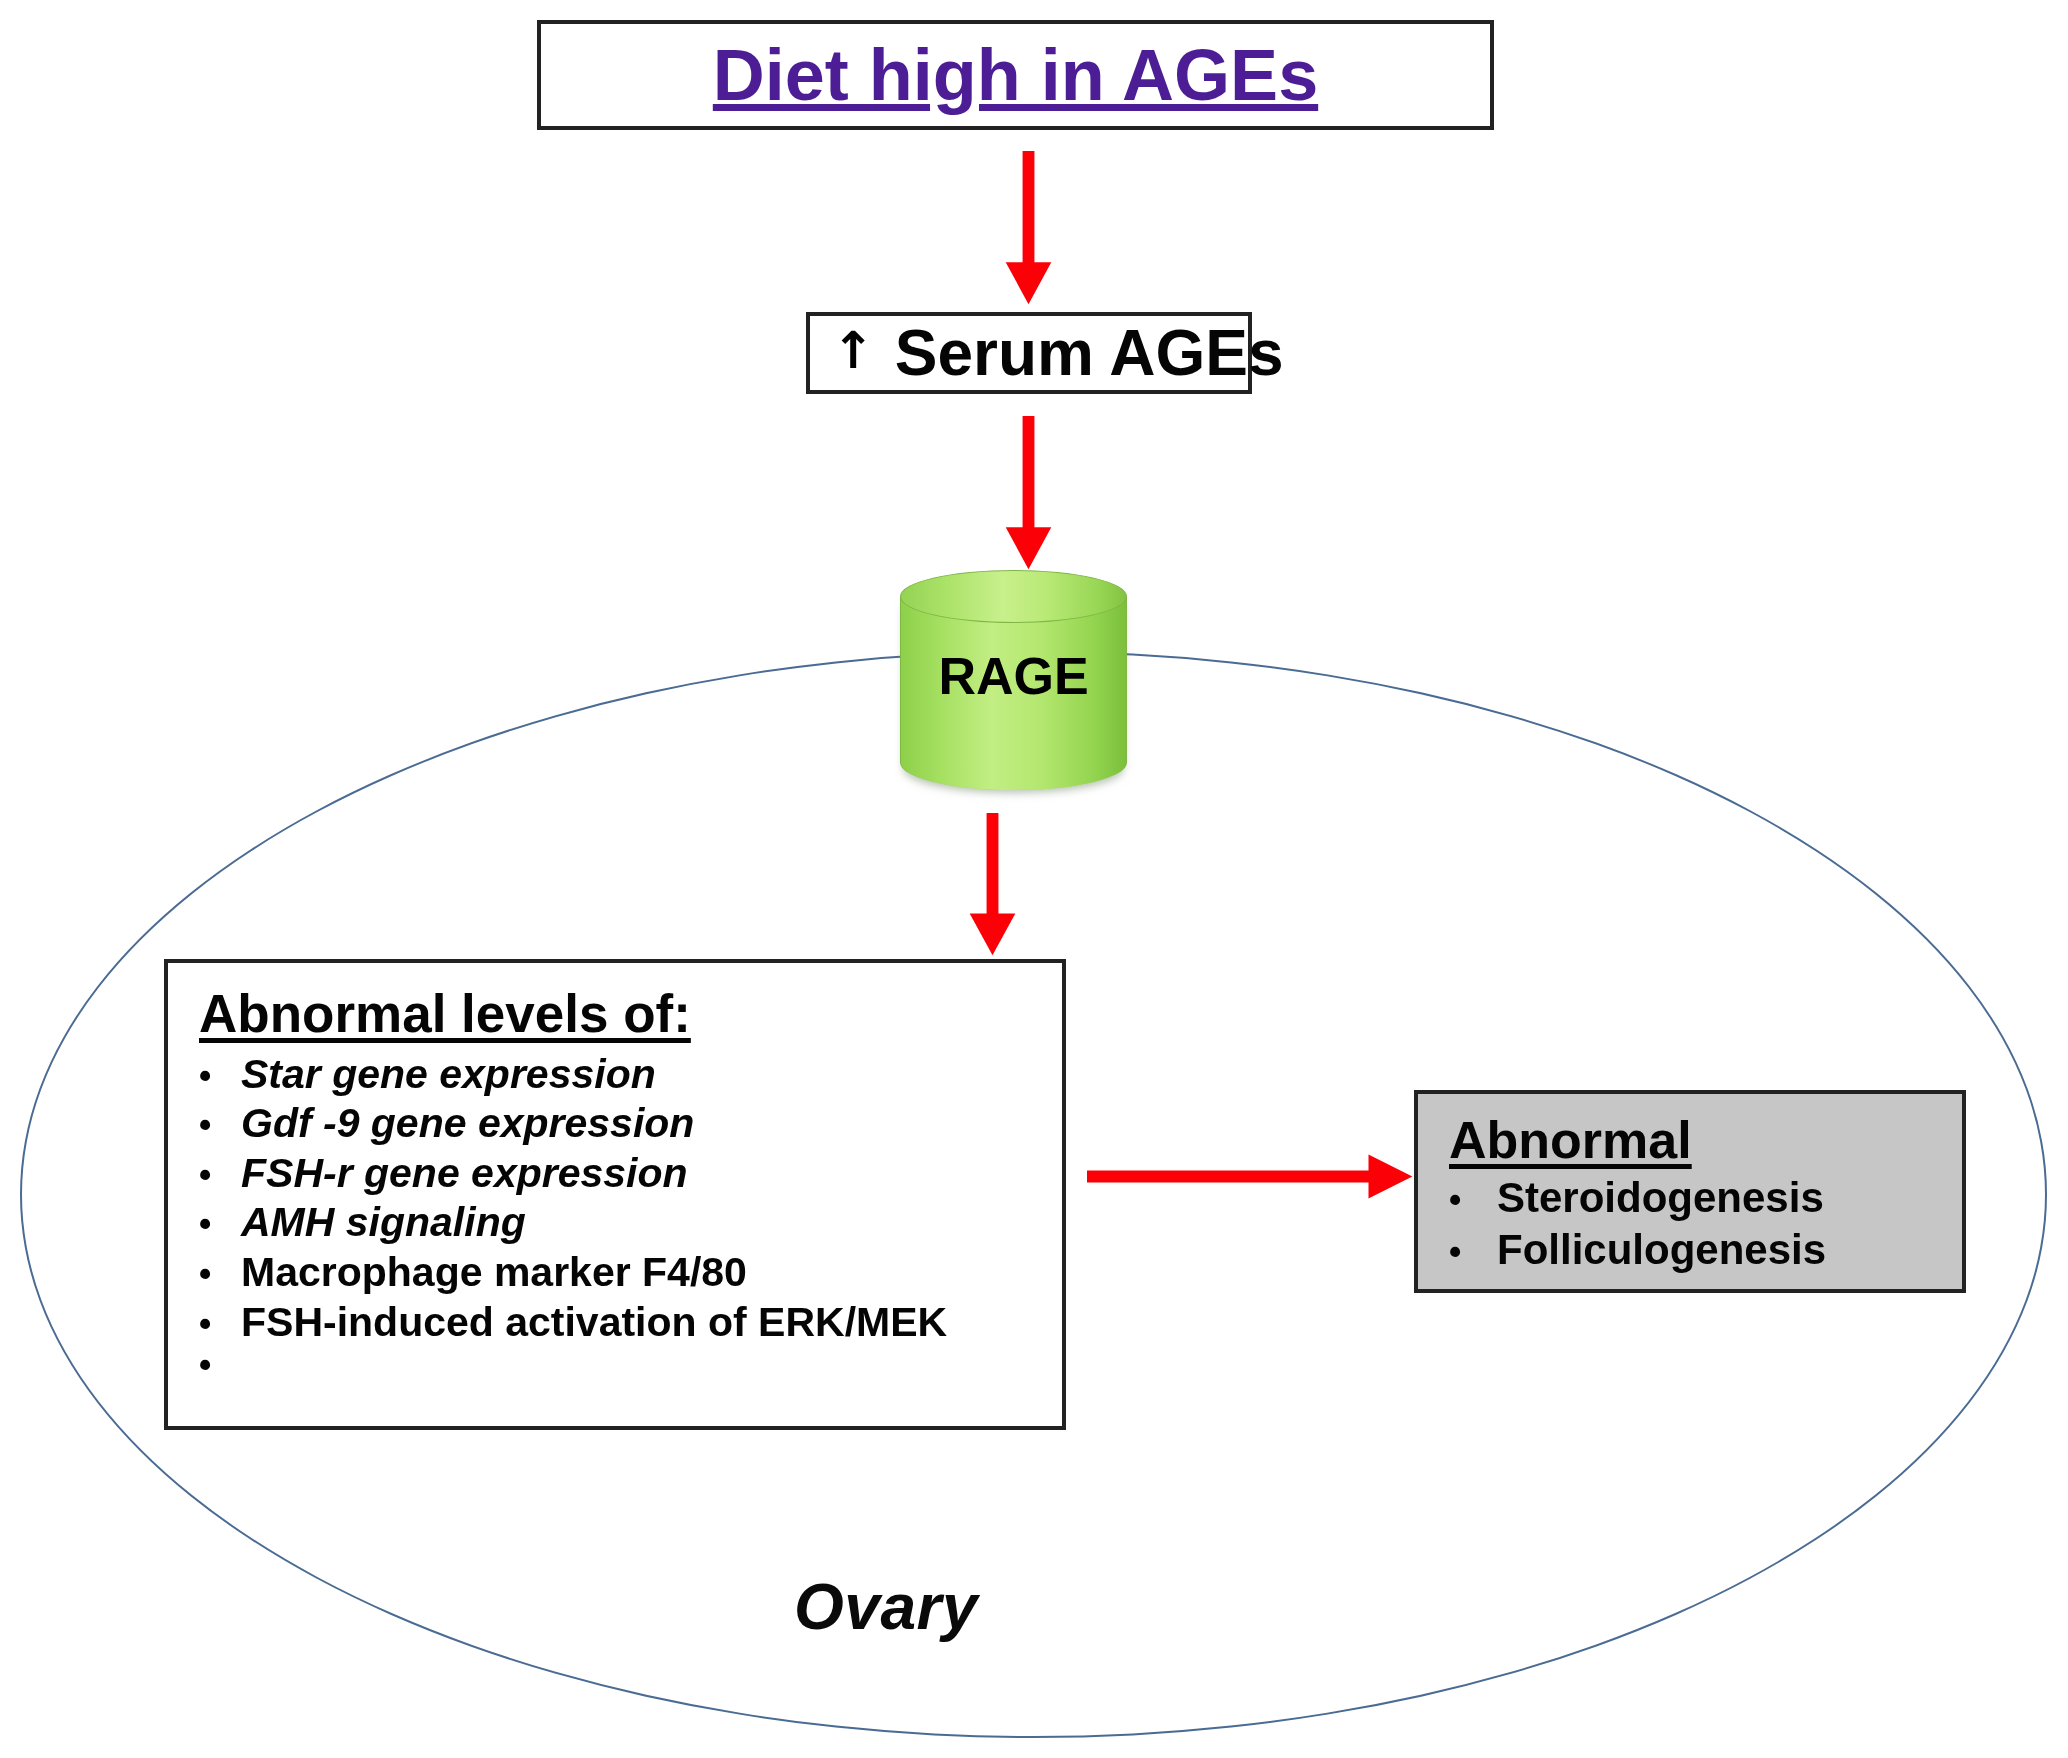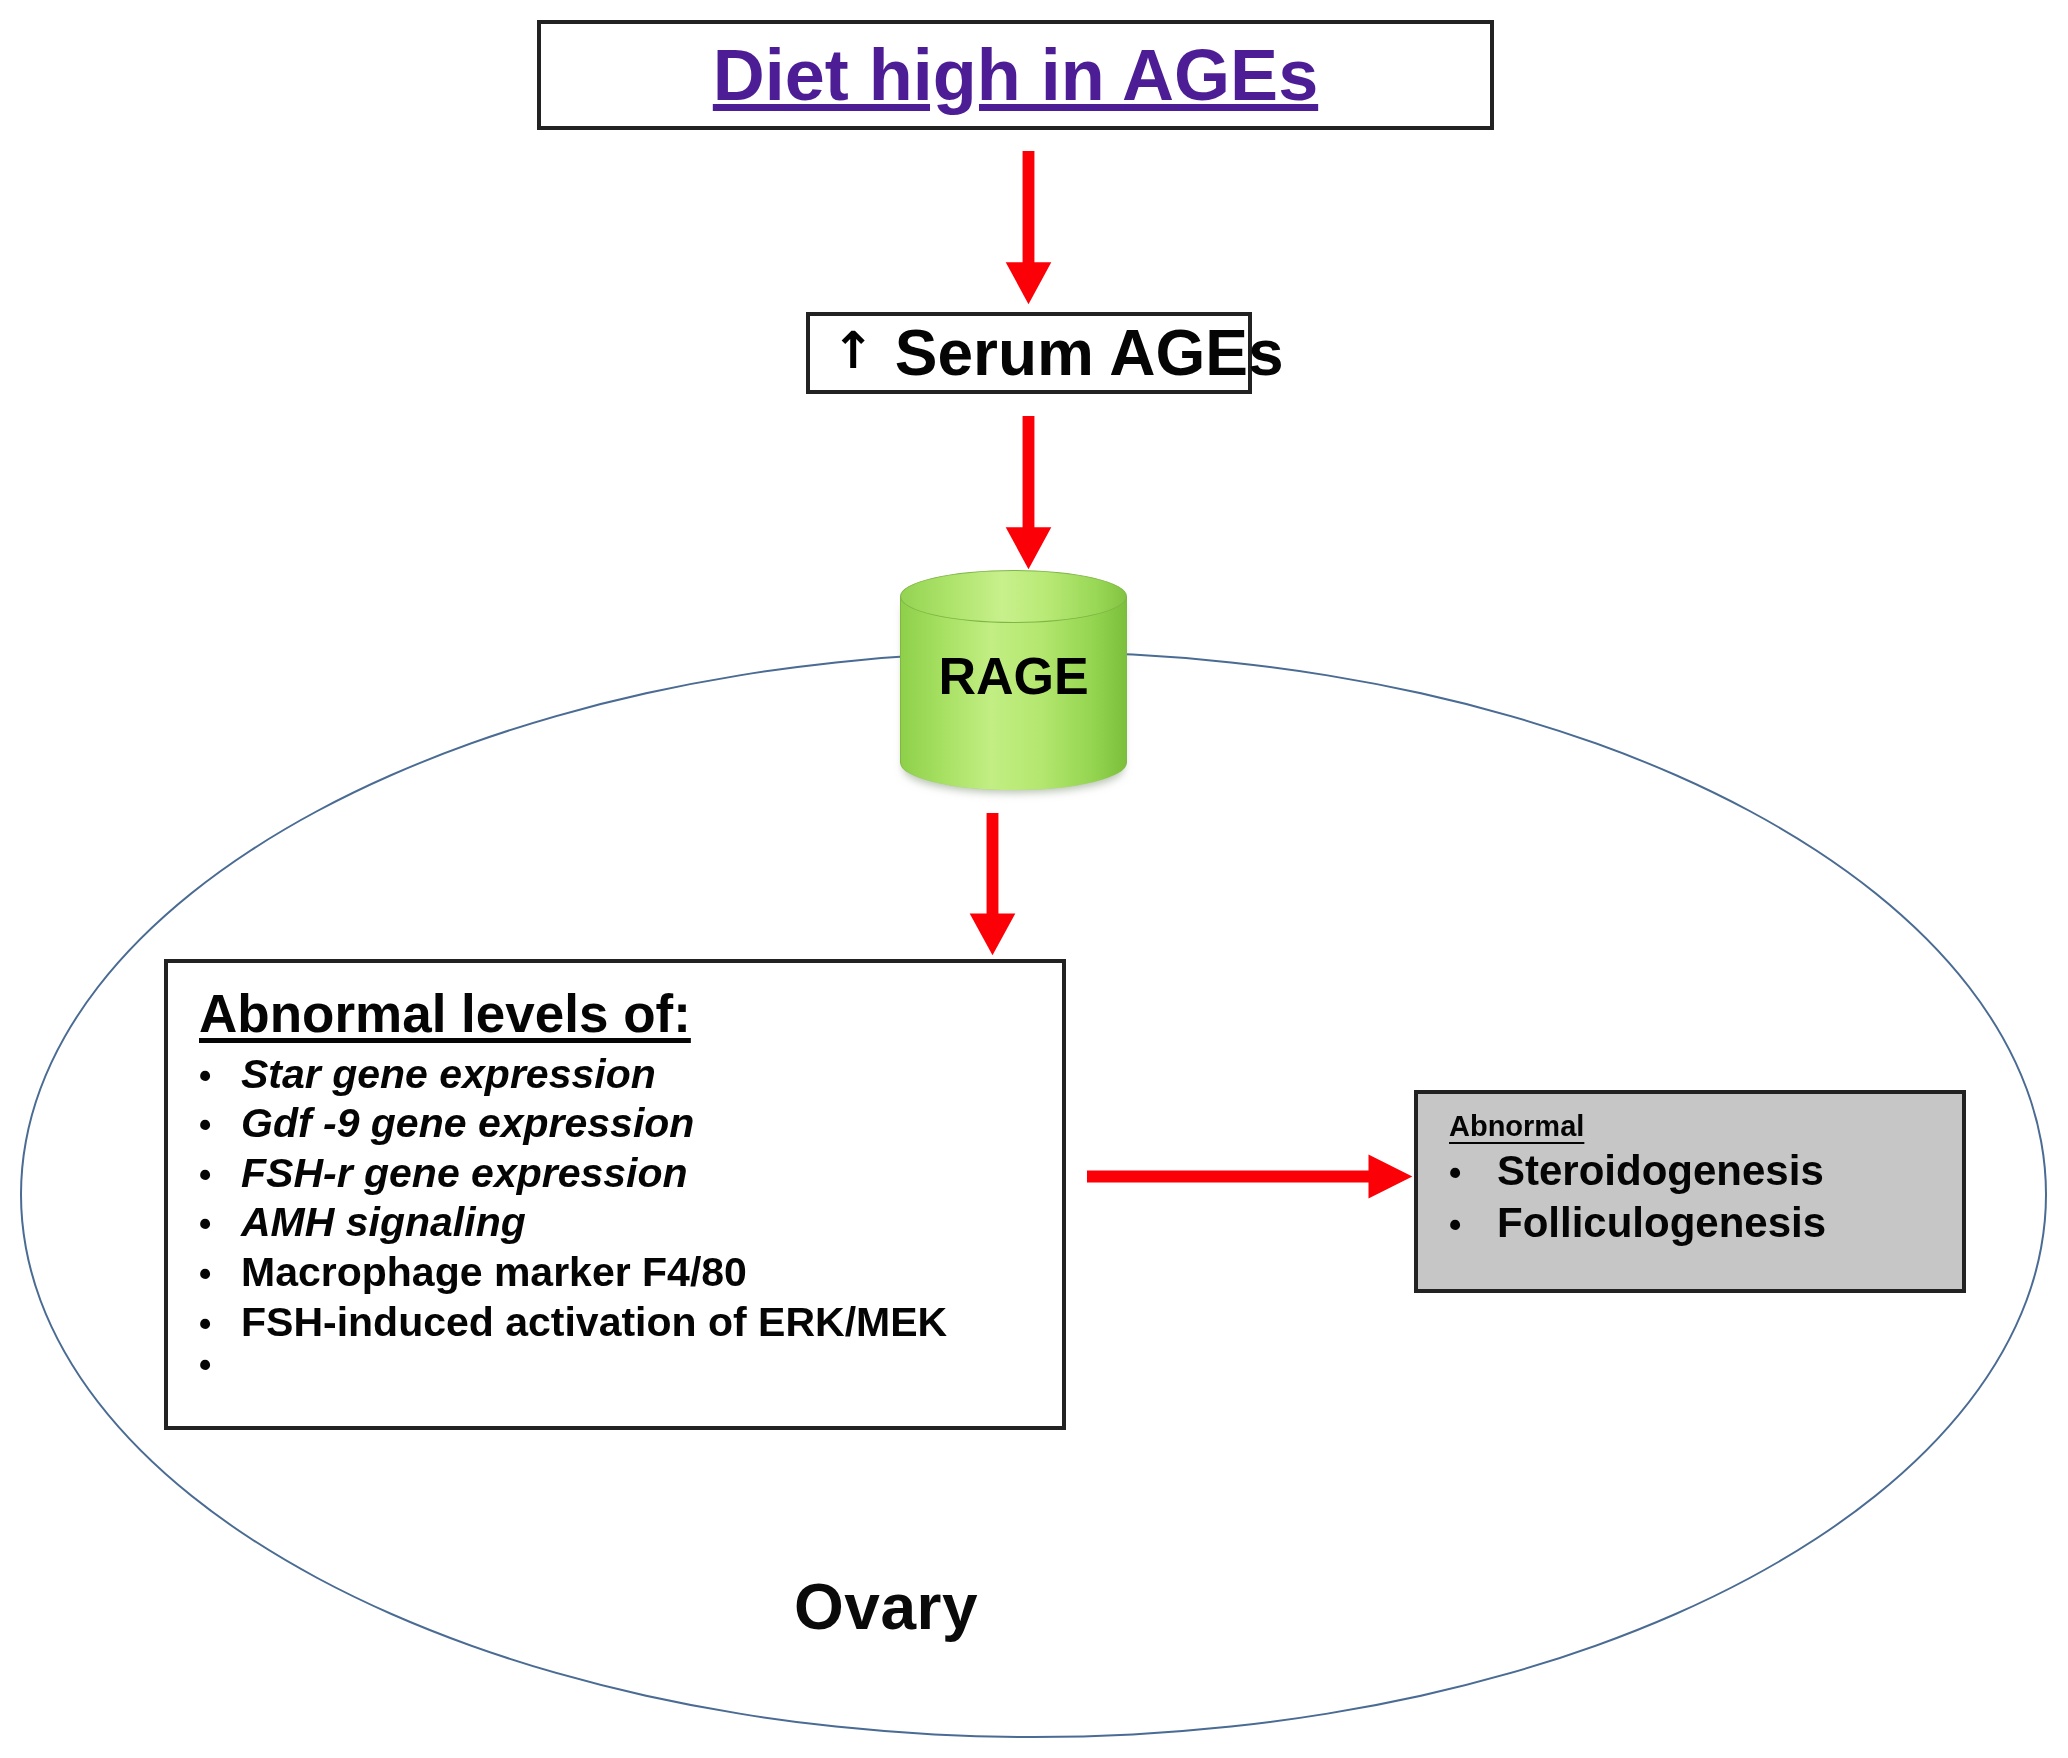--- a/index.html
+++ b/index.html
@@ -31,20 +31,21 @@
     background: transparent;
   }
   .ovary-label {
     position: absolute;
     left: 0;
     top: 1570px;
     width: 1772px;
     text-align: center;
     font-size: 64px;
     font-weight: bold;
+    font-style: italic;
     color: #0a0a0a;
     letter-spacing: 0.5px;
   }
 
   
   .box {
     position: absolute;
     box-sizing: border-box;
     border: 4.6px solid #222222;
     background: #ffffff;
@@ -185,21 +186,21 @@
 
   
   #outcome-box {
     left: 1414px;
     top: 1090px;
     width: 552px;
     height: 203px;
     background: #c6c6c6;
     padding: 16.4px 0 0 31px;
   }
-  #outcome-box .list-heading { font-size: 29px; margin-bottom: 1.8px; }
+  #outcome-box .list-heading { font-size: 52px; margin-bottom: 1.8px; }
   #outcome-box .bullet-row {
     font-size: 42px;
     line-height: 1.23;
   }
   #outcome-box .bullet-dot { width: 48px; flex: 0 0 48px; }
 
   
   .arrow { position: absolute; }
   .arrow svg { display: block; overflow: visible; }
 </style>

